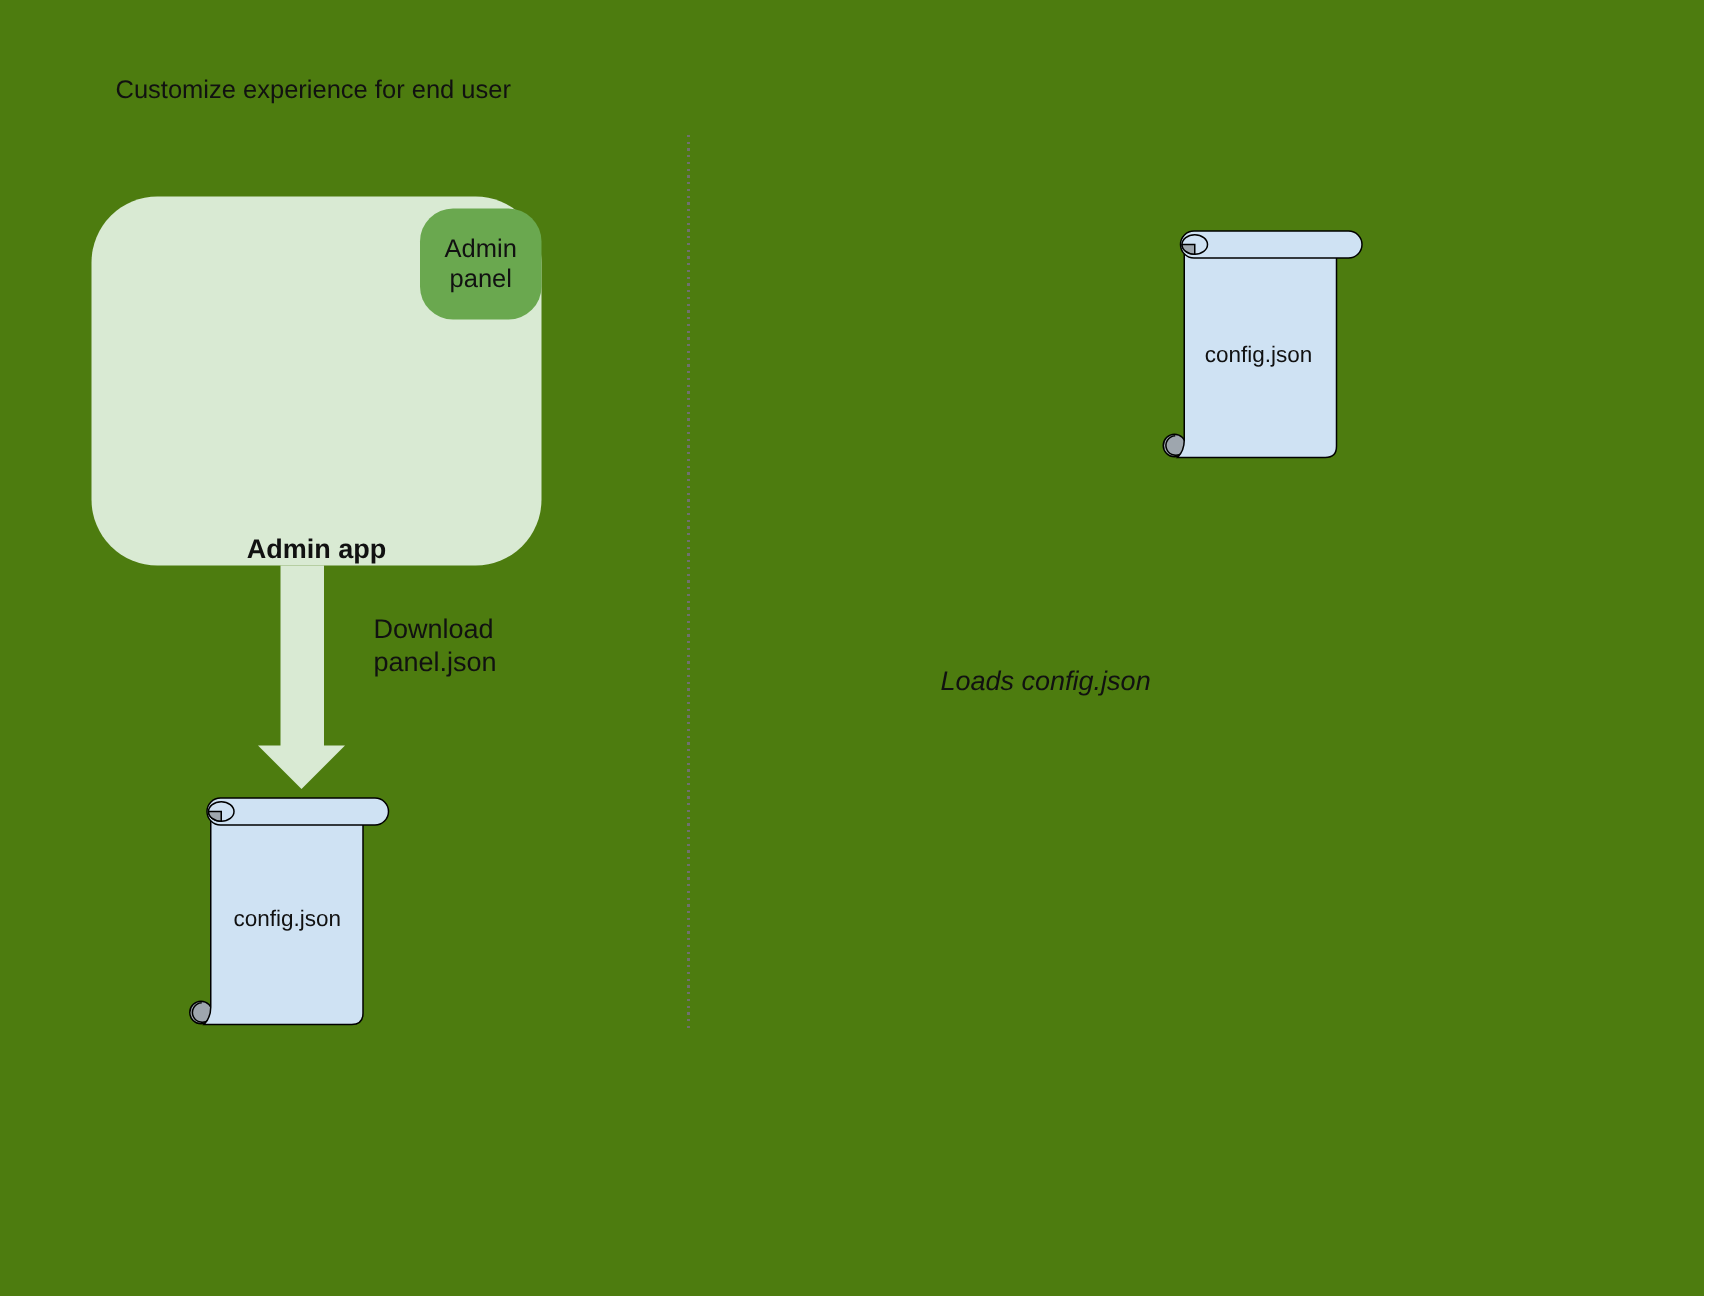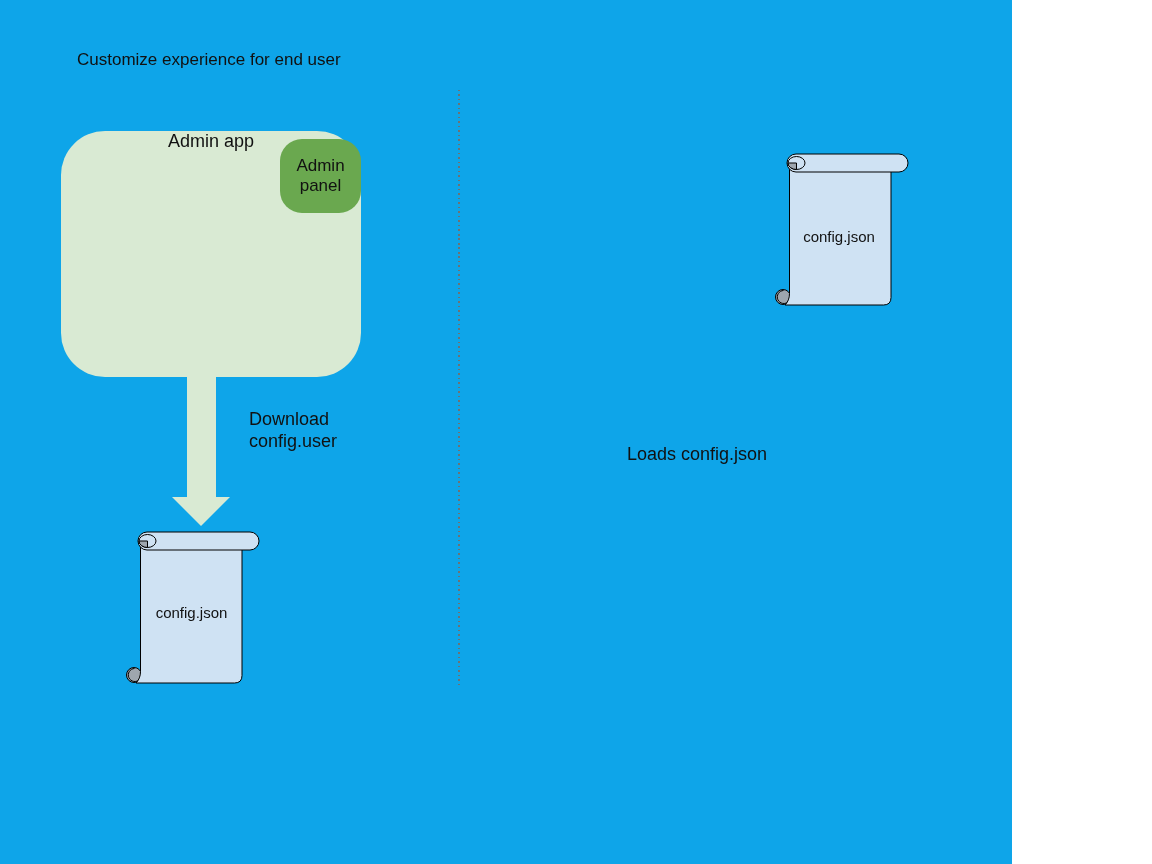--- a/index.html
+++ b/index.html
@@ -4,23 +4,23 @@
 <style>
   html, body {
     margin: 0;
     padding: 0;
     background: #ffffff;
     font-family: "Liberation Sans", sans-serif;
     color: #111111;
   }
   .canvas {
     position: relative;
-    width: 1012px;
+    width: 1136px;
     height: 864px;
-    background: #0ea5e9;
+    background: #4d7c0f;
     overflow: hidden;
   }
 
   .section-title {
     position: absolute;
     top: 50px;
     font-size: 17px;
     line-height: 20px;
     color: #111111;
     white-space: nowrap;
@@ -28,21 +28,21 @@
   .title-left  { left: 77px; }
   .title-right { left: 605px; }
 
   
   .admin-app-box {
     position: absolute;
     left: 61px; top: 131px;
     width: 300px; height: 246px;
     background: #d9ead3;
     border-radius: 44px;
-    display: flex; align-items: flex-start; justify-content: center;
+    display: flex; align-items: flex-end; justify-content: center; font-weight: bold;
   }
   .app-label {
     font-size: 18px;
     color: #111111;
     white-space: nowrap;
   }
   .admin-panel-box {
     position: absolute;
     left: 280px; top: 139px;
     width: 81px; height: 74px;
@@ -118,20 +118,21 @@
     transform: translateY(-50%);
     width: 210px;
     text-align: center;
   }
   .loads-caption {
     position: absolute;
     left: 627px; top: 444px;
     font-size: 18px;
     color: #111111;
     white-space: nowrap;
+    font-style: italic;
   }
 </style>
 </head>
 <body>
 
 <div class="canvas">
 
   <svg width="0" height="0" style="position:absolute" aria-hidden="true">
     <defs>
       <g id="scroll-shape">
@@ -150,21 +151,21 @@
   <div class="admin-app-box">
     <span class="app-label">Admin app</span>
   </div>
   <div class="admin-panel-box">
     <span class="panel-label">Admin panel</span>
   </div>
 
   <div class="arrow-shaft"></div>
   <div class="arrow-head"></div>
   <div class="download-label">Download
-config.user</div>
+panel.json</div>
 
   <svg class="scroll-svg scroll-left-svg" viewBox="0 0 137 160">
     <use href="#scroll-shape" xlink:href="#scroll-shape"></use>
   </svg>
   <div class="config-label config-label-left">config.json</div>
 
   <div class="divider"></div>
 
 
   <svg class="scroll-svg scroll-right-svg" viewBox="0 0 137 160">

